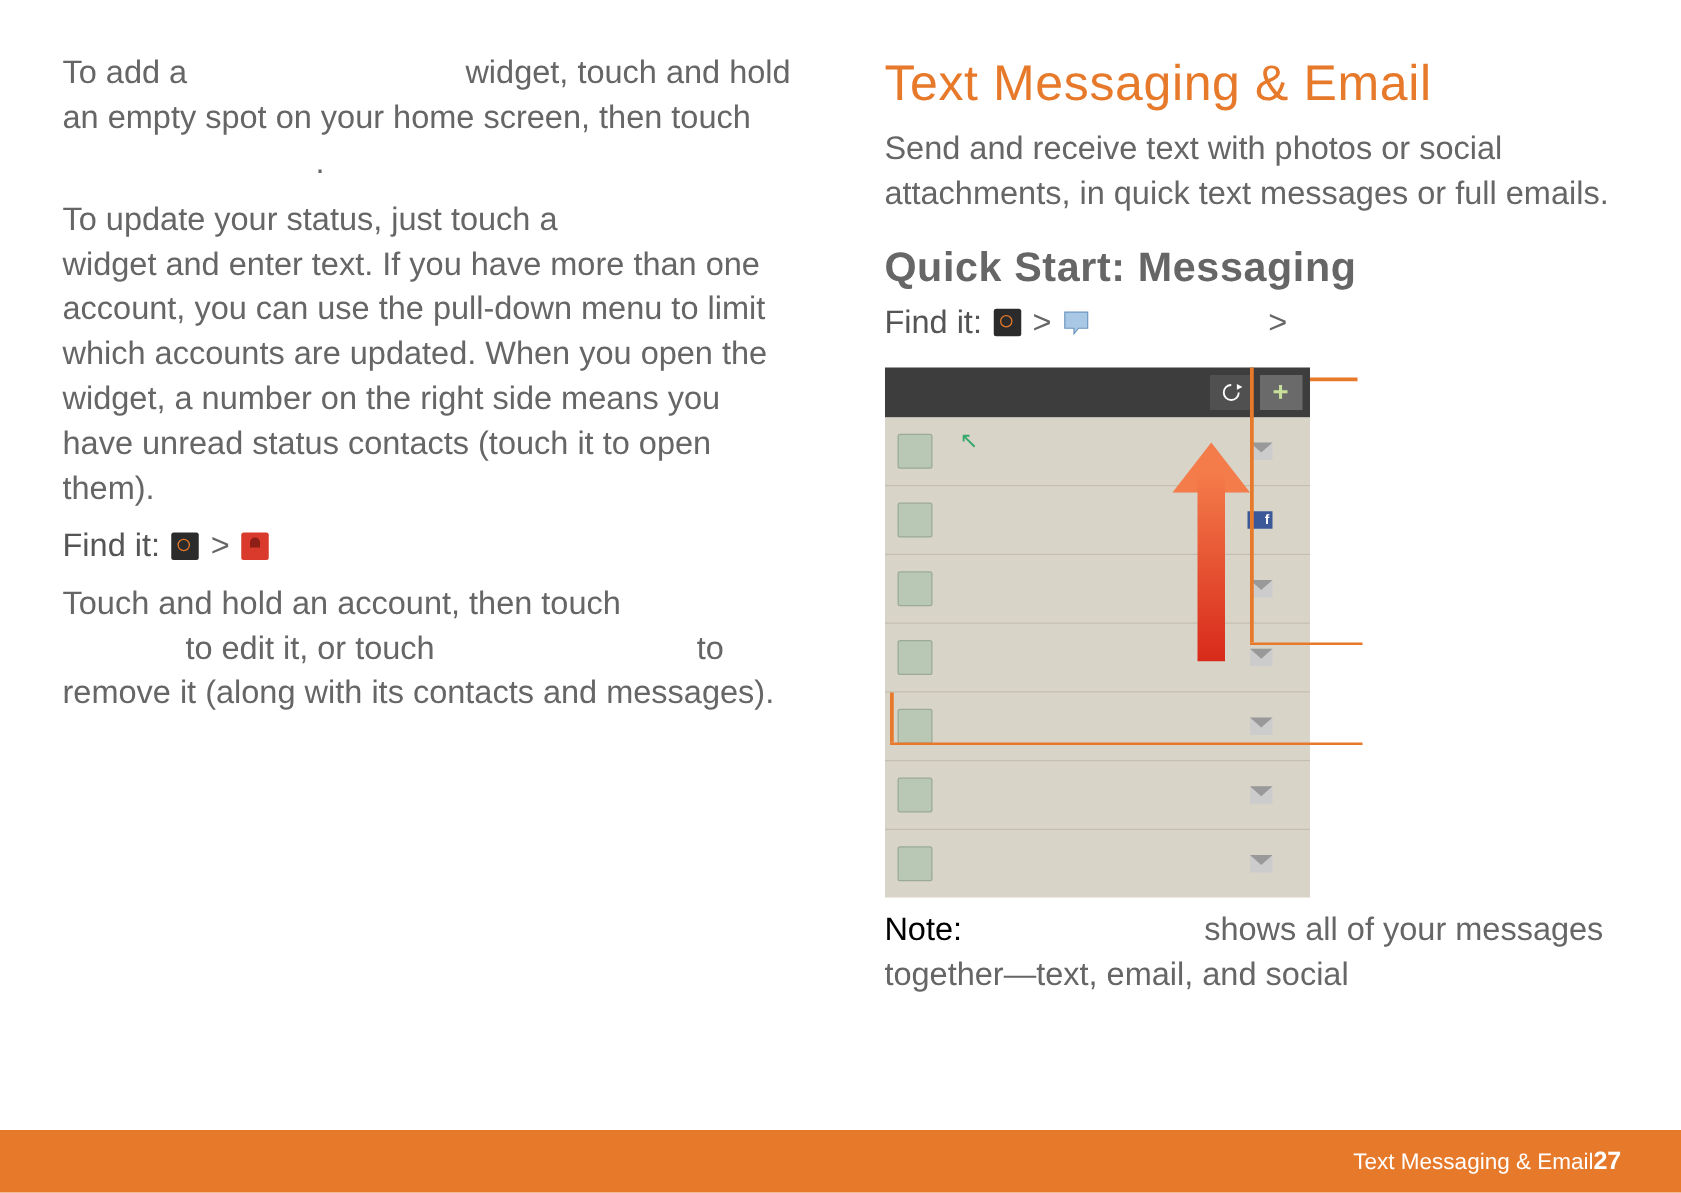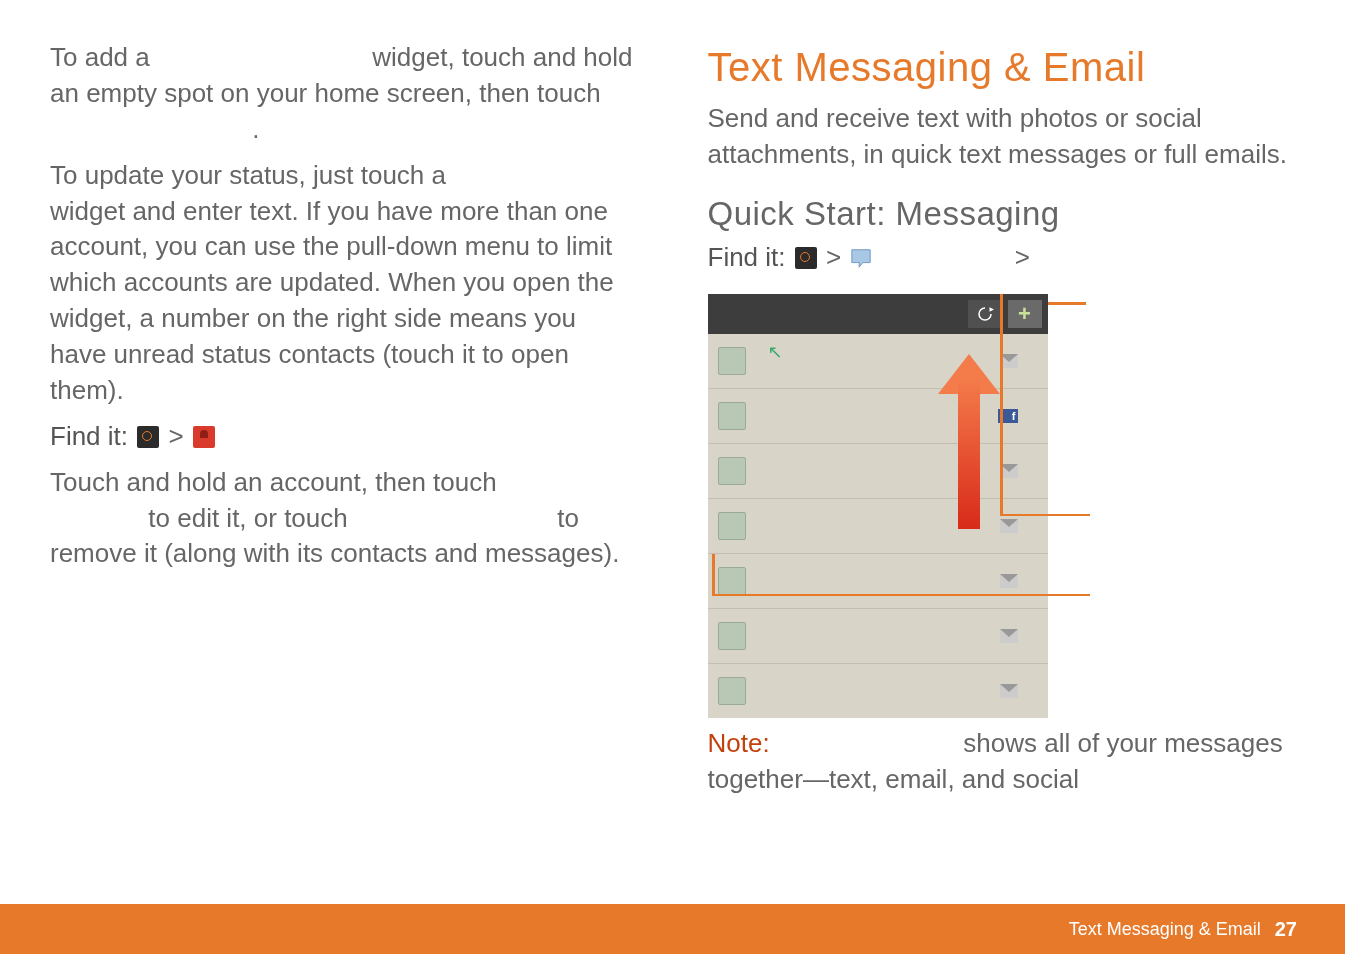--- a/index.html
+++ b/index.html
@@ -33,21 +33,21 @@
   .heading-orange {
     color: #e7792b;
     font-size: 40px;
     font-weight: normal;
     margin: 0 0 6px 0;
     letter-spacing: 0.5px;
   }
   .heading-gray {
     color: #666666;
     font-size: 33px;
-    font-weight: normal;
+    font-weight: bold;
     margin: 18px 0 4px 0;
     letter-spacing: 0.5px;
   }
   .icon-box {
     display: inline-block;
     width: 22px;
     height: 22px;
     vertical-align: -3px;
     margin: 0 2px;
   }
@@ -198,21 +198,20 @@
     color: #ffffff;
     display: flex;
     align-items: center;
     justify-content: flex-end;
     padding-right: 48px;
     box-sizing: border-box;
     font-size: 18px;
   }
   .footer .pagenum {
     font-weight: bold;
-    margin-left: 14px;
     font-size: 20px;
   }
   .red-underline {
     position:absolute;
     height:2px;
     background:#e7792b;
   }
   .cursor {
     position:absolute;
     left:60px;
@@ -316,21 +315,21 @@
         </div>
 
         <div class="callout-vert" style="left:292px; top:0px; height:220px;"></div>
         <div class="red-underline" style="left:292px; top:220px; width:90px;"></div>
         <div class="callout-vert" style="left:4px; top:260px; height:40px;"></div>
         <div class="red-underline" style="left:4px; top:300px; width:378px;"></div>
       </div>
     </div>
 
     <p>
-      <span class="bold" style="color:#c2410c">Note:</span>
+      <span class="bold" style="color:#000000">Note:</span>
       <span class="bold" style="color:#fff">Universal Inbox</span><span> shows all of your messages together—text, email, and social </span>
     </p>
   </div>
 </div>
 
 <div class="footer">
   <span>Text Messaging &amp; Email</span>
   <span class="pagenum">27</span>
 </div>
 

